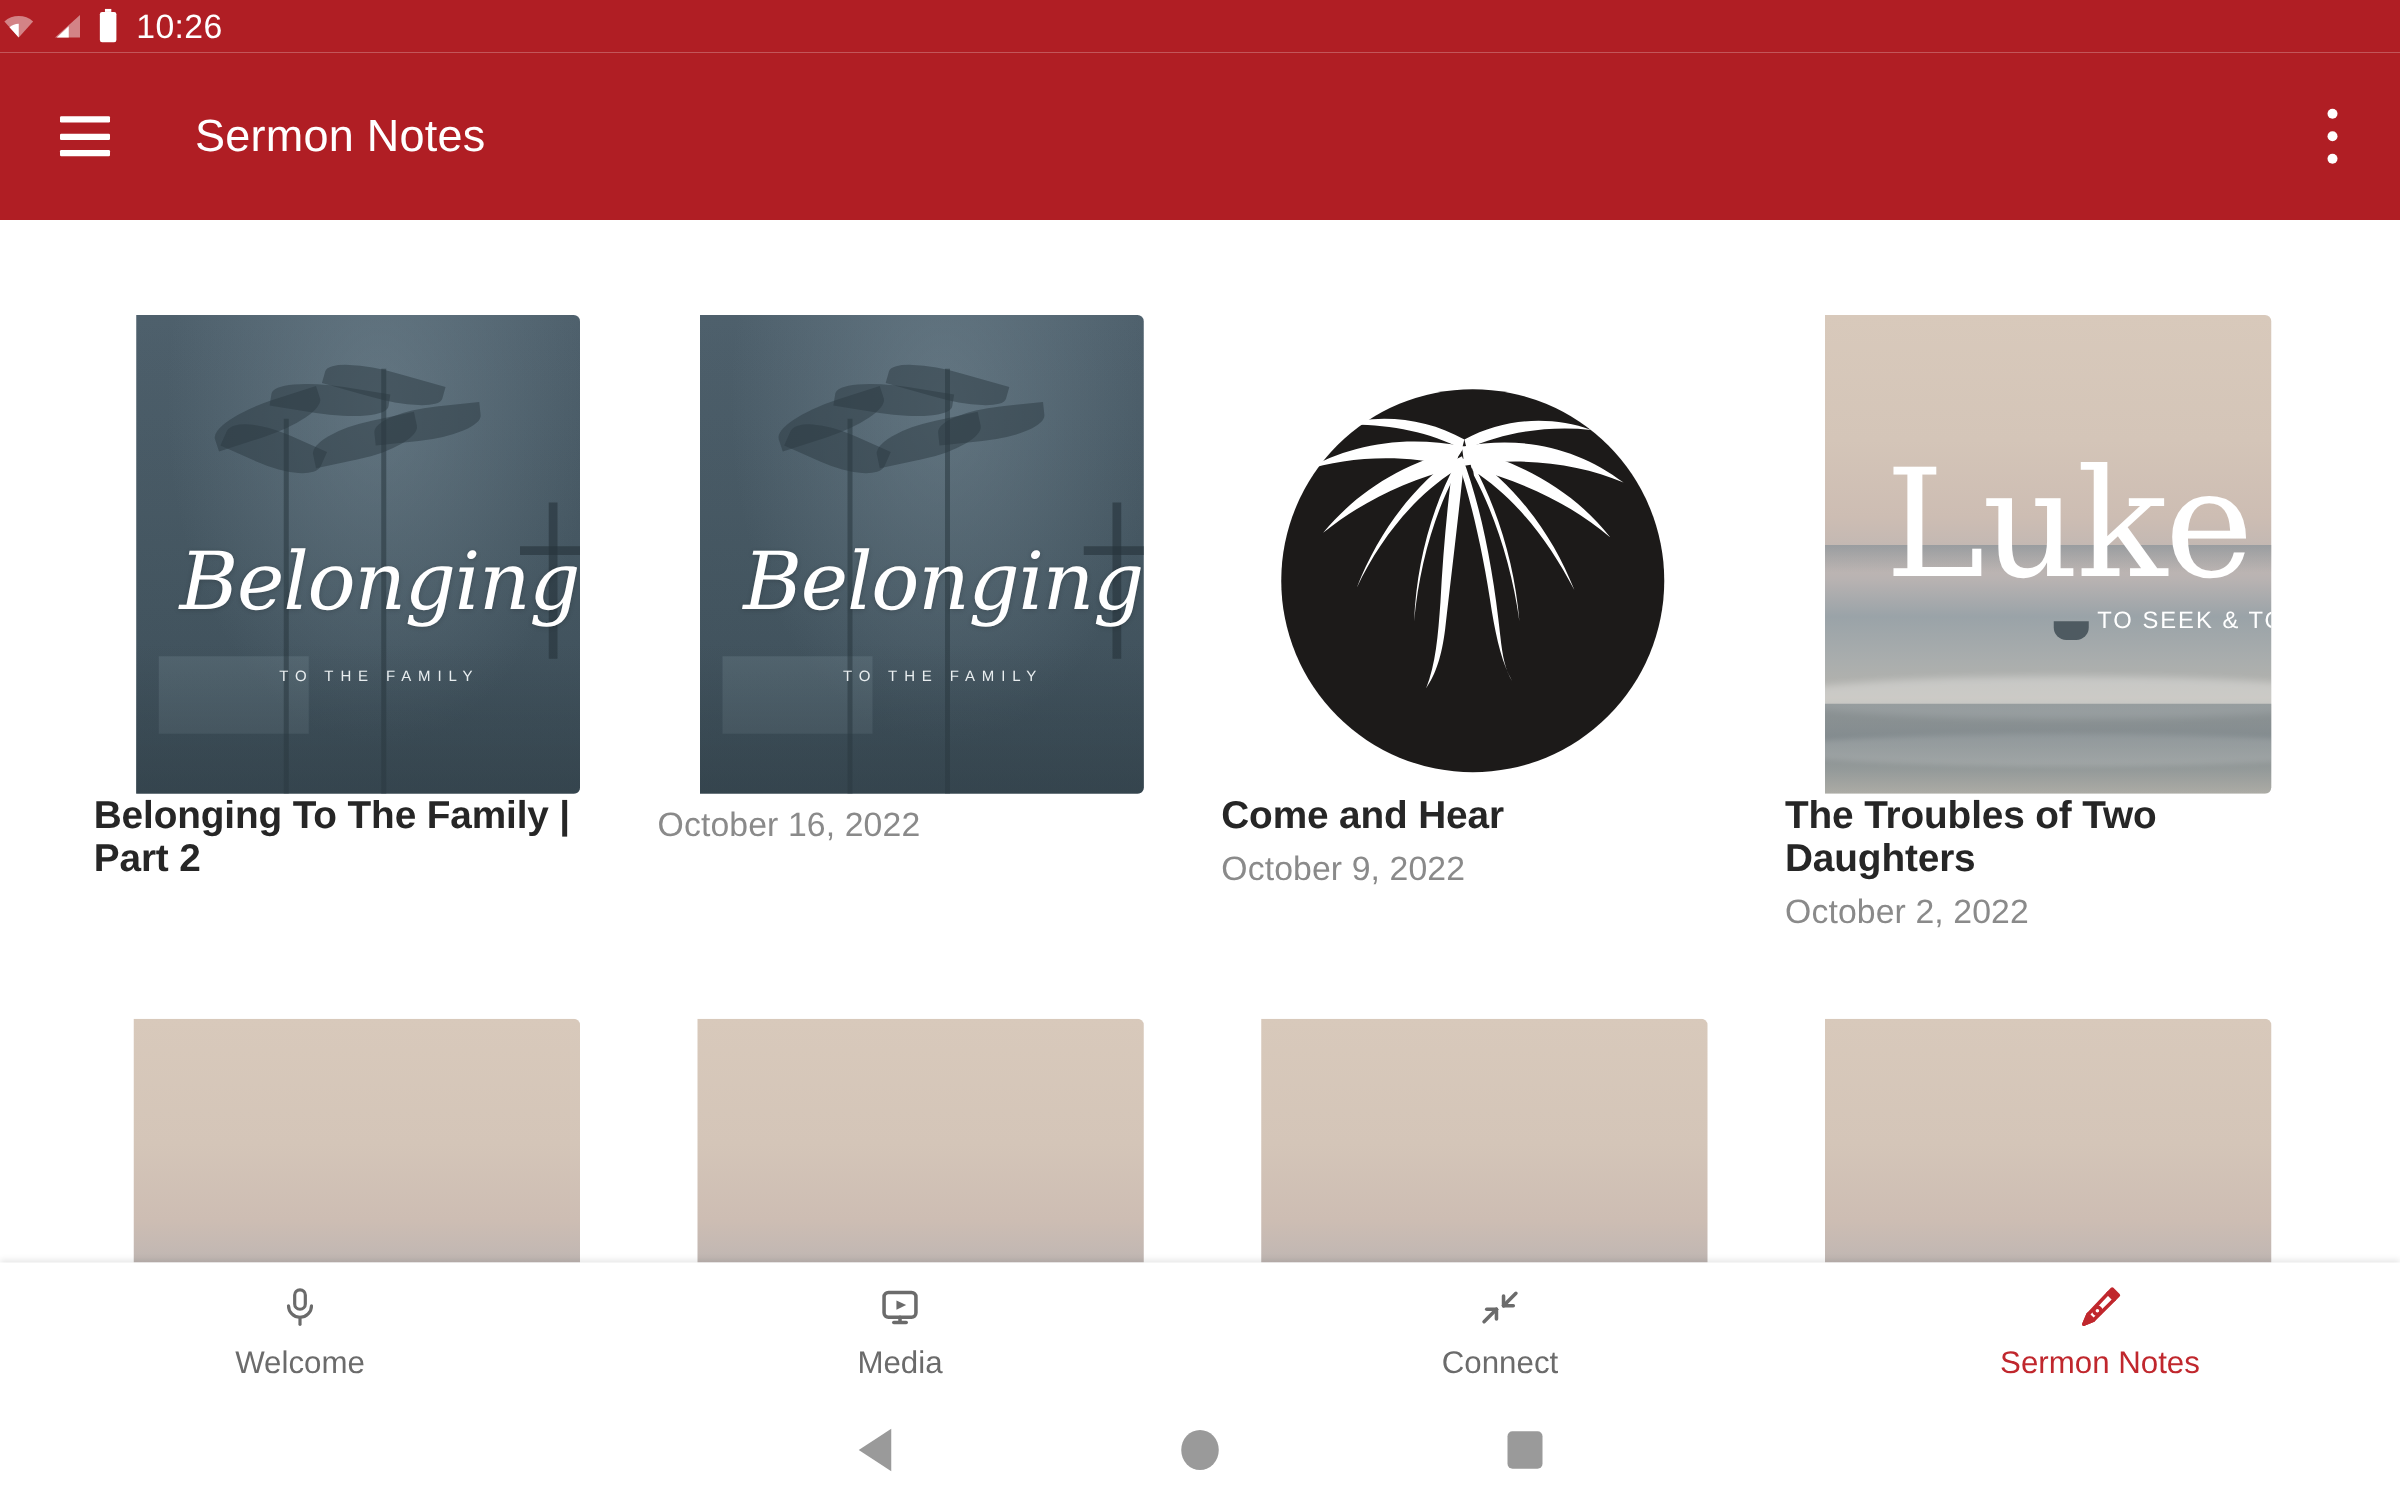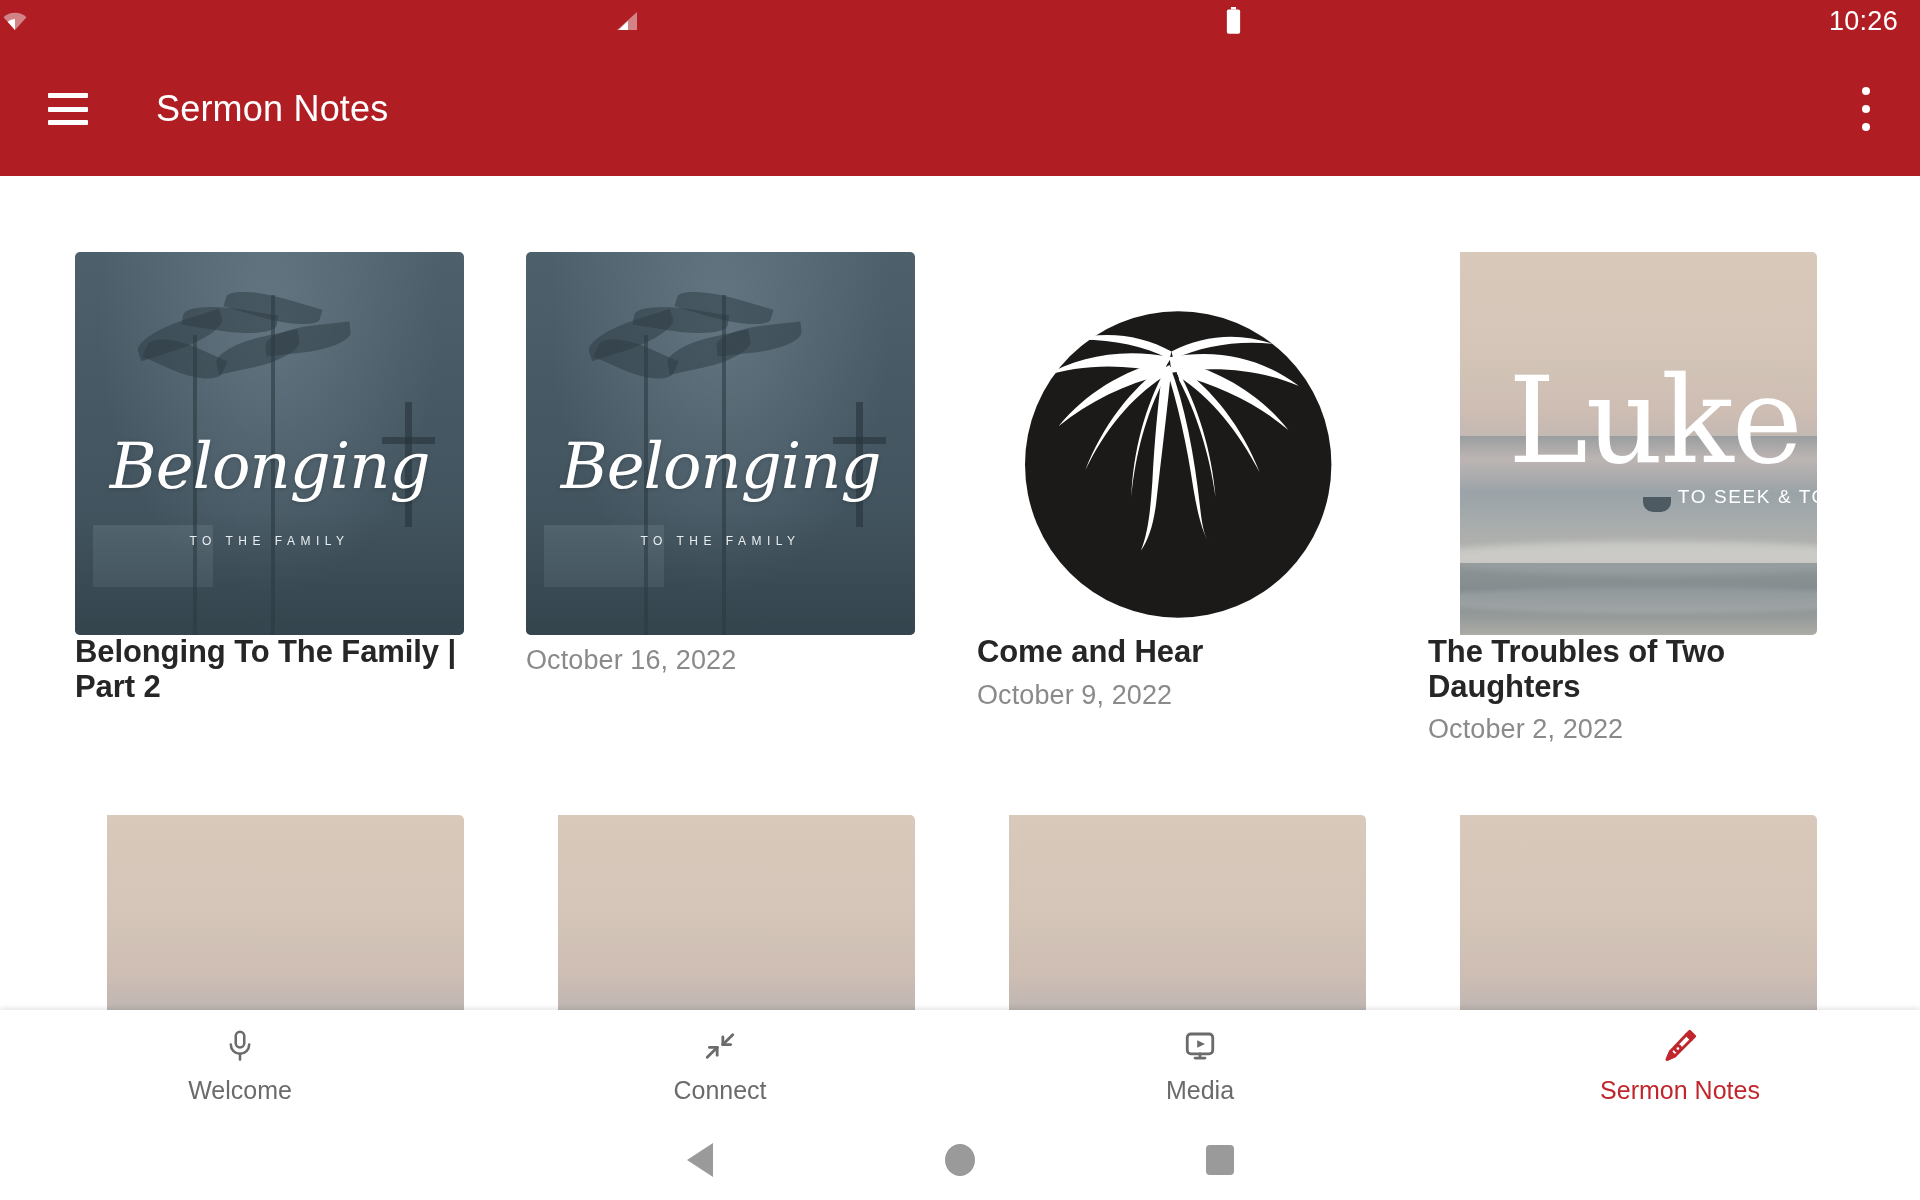--- a/index.html
+++ b/index.html
@@ -9,21 +9,21 @@
     font-family: "Liberation Sans", sans-serif;
     background: #ffffff;
     overflow: hidden;
   }
 
   
   .status-bar {
     position: absolute; top: 0; left: 0;
     width: 1920px; height: 42px;
     background: #b01e24;
-    display: flex; align-items: center; justify-content: space-between;
+    display: flex; align-items: center; justify-content: flex-start;
     padding-right: 22px;
     gap: 10px;
   }
   .status-icon { display: flex; align-items: center; }
   .status-time {
     color: #ffffff;
     font-size: 27px;
     font-weight: 400;
     letter-spacing: 0.3px;
     margin-left: 4px;
@@ -102,20 +102,21 @@
     letter-spacing: 0.1px;
   }
 
   
   .art-belonging {
     width: 100%; height: 100%;
     background:
       linear-gradient(180deg, rgba(74,92,103,0.0) 0%, rgba(56,72,82,0.25) 100%),
       linear-gradient(180deg, #4e606c 0%, #475964 48%, #3f515c 100%);
     position: relative;
+    margin-left: 34px;
   }
   .pb-sky {
     position:absolute; inset:0;
     background: radial-gradient(ellipse at 50% 18%, rgba(126,146,158,0.45) 0%, rgba(80,98,110,0.0) 62%);
   }
   .palm {
     position: absolute;
     width: 4px; background: rgba(40,54,62,0.55);
     bottom: 0;
   }
@@ -442,44 +443,44 @@
         <rect x="9" y="2" width="6" height="11" rx="3"></rect>
         <path d="M5.5 11 a6.5 6.5 0 0 0 13 0" stroke-linecap="round"></path>
         <line x1="12" y1="17.5" x2="12" y2="21.5" stroke-linecap="round"></line>
       </svg>
     </span>
     <span class="nav-label">Welcome</span>
   </div>
 
   <div class="nav-item">
     <span class="nav-icon">
+      <svg width="34" height="36" viewBox="0 0 24 24" fill="none" stroke="#6b6b6b" stroke-width="2">
+        <rect x="3" y="3.5" width="18" height="14" rx="2.5"></rect>
+        <polygon points="10,8 15.5,10.6 10,13.2" fill="#6b6b6b" stroke="none"></polygon>
+        <line x1="12" y1="17.5" x2="12" y2="20" stroke-linecap="round"></line>
+        <line x1="8.5" y1="20.5" x2="15.5" y2="20.5" stroke-linecap="round"></line>
+      </svg>
+    </span>
+    <span class="nav-label">Media</span>
+  </div>
+
+  <div class="nav-item">
+    <span class="nav-icon">
       <svg width="34" height="36" viewBox="0 0 24 24" fill="none" stroke="#6b6b6b" stroke-width="2" stroke-linecap="round" stroke-linejoin="round">
         <path d="M3 20 L10 13"></path>
           <path d="M10 13 L4.5 13"></path>
           <path d="M10 13 L10 18.5"></path>
         <path d="M21 4 L14 11"></path>
           <path d="M14 11 L19.5 11"></path>
           <path d="M14 11 L14 5.5"></path>
       </svg>
     </span>
     <span class="nav-label">Connect</span>
   </div>
 
-  <div class="nav-item">
-    <span class="nav-icon">
-      <svg width="34" height="36" viewBox="0 0 24 24" fill="none" stroke="#6b6b6b" stroke-width="2">
-        <rect x="3" y="3.5" width="18" height="14" rx="2.5"></rect>
-        <polygon points="10,8 15.5,10.6 10,13.2" fill="#6b6b6b" stroke="none"></polygon>
-        <line x1="12" y1="17.5" x2="12" y2="20" stroke-linecap="round"></line>
-        <line x1="8.5" y1="20.5" x2="15.5" y2="20.5" stroke-linecap="round"></line>
-      </svg>
-    </span>
-    <span class="nav-label">Media</span>
-  </div>
-
   <div class="nav-item active">
     <span class="nav-icon">
       <svg width="36" height="38" viewBox="0 0 24 24" fill="none" stroke="#c0272d" stroke-width="1.9" stroke-linejoin="round">
         <path d="M18.5 2.2 L21.8 5.5 L19.6 7.7 L16.3 4.4 Z" fill="#c0272d"></path>
         <path d="M16.3 4.4 L19.6 7.7 L8.6 18.7 L3.4 20.9 L5.6 15.7 Z"></path>
         <path d="M5.6 15.7 L8.6 18.7 L3.4 20.9 Z" fill="#c0272d"></path>
         <circle cx="10.6" cy="13.7" r="1.9"></circle>
       </svg>
     </span>
     <span class="nav-label">Sermon Notes</span>

